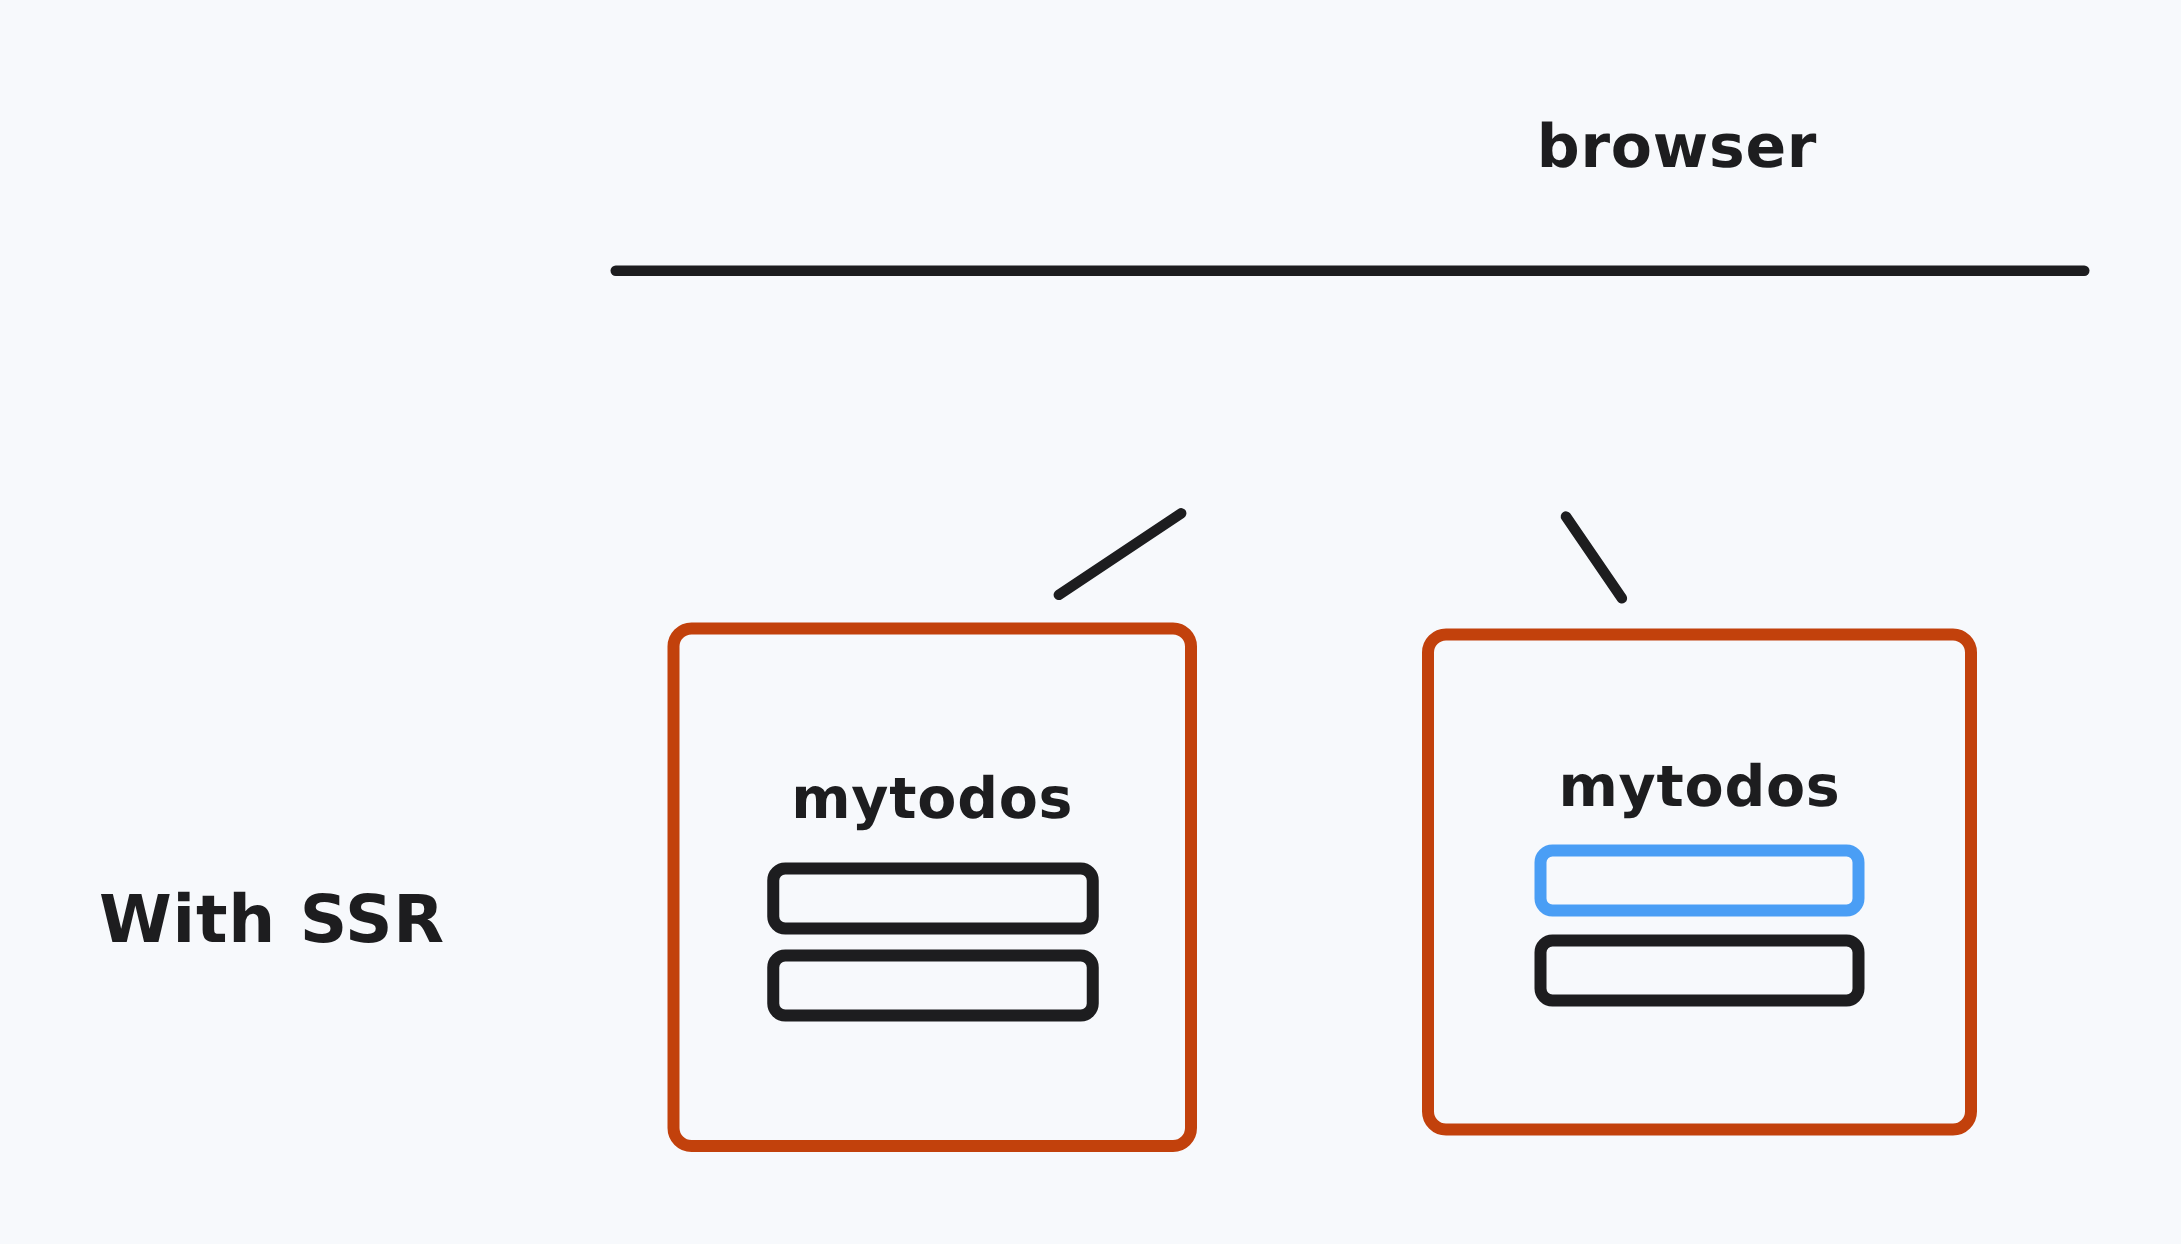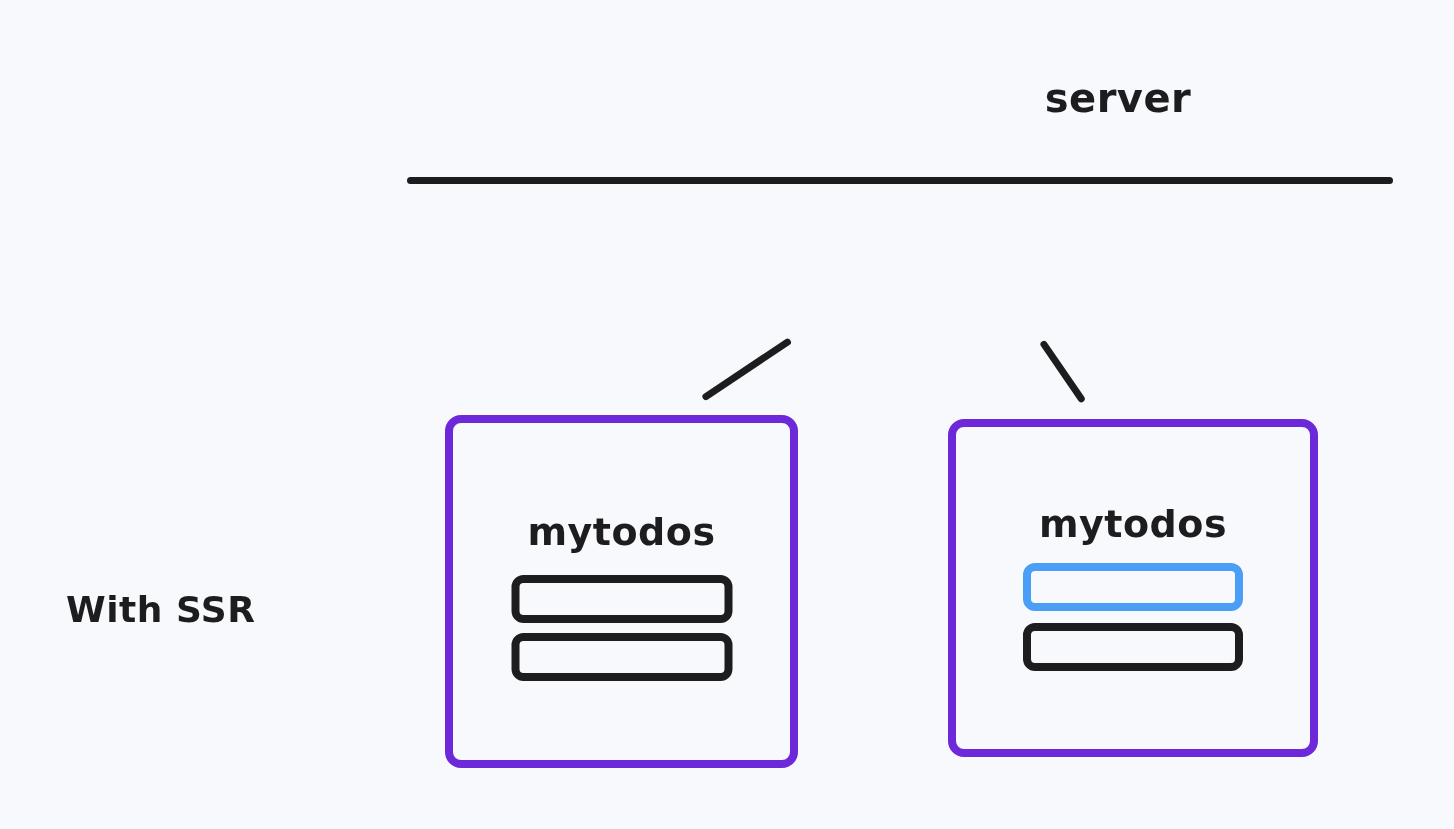--- a/index.html
+++ b/index.html
@@ -78,21 +78,21 @@
     left: 1042px;
     top: 338px;
     width: 73px;
     transform: rotate(55.6deg);
   }
 
   
   .device-box {
     position: absolute;
     box-sizing: border-box;
-    border: 8px solid #6d28d9;
+    border: 8px solid #c2410c;
     border-radius: 16px;
     background: #f7f9fc;
   }
   #box-server  { left: 445px; top: 415px; width: 353px; height: 353px; }
   #box-browser { left: 948px; top: 419px; width: 370px; height: 338px; }
 
   .box-title {
     position: absolute;
     left: 50%;
     transform: translateX(-50%);
@@ -122,33 +122,33 @@
   }
   .todo-item.highlight {
     border-color: #4a9ef5;
   }
 
   
   #mode-label {
     position: absolute;
     left: 66px;
     top: 592px;
-    font-size: 36px;
+    font-size: 44px;
     line-height: 1;
     white-space: nowrap;
     text-align: right;
   }
 </style>
 </head>
 <body>
 
 <div id="canvas">
 
 
-  <div class="hand col-header" id="header-browser">server</div>
+  <div class="hand col-header" id="header-browser">browser</div>
 
   <div id="divider"></div>
 
 
   <div class="leader" id="leader-left"></div>
   <div class="leader" id="leader-right"></div>
 
   <div class="device-box" id="box-server">
     <div class="hand box-title">mytodos</div>
     <div class="todo-list">

